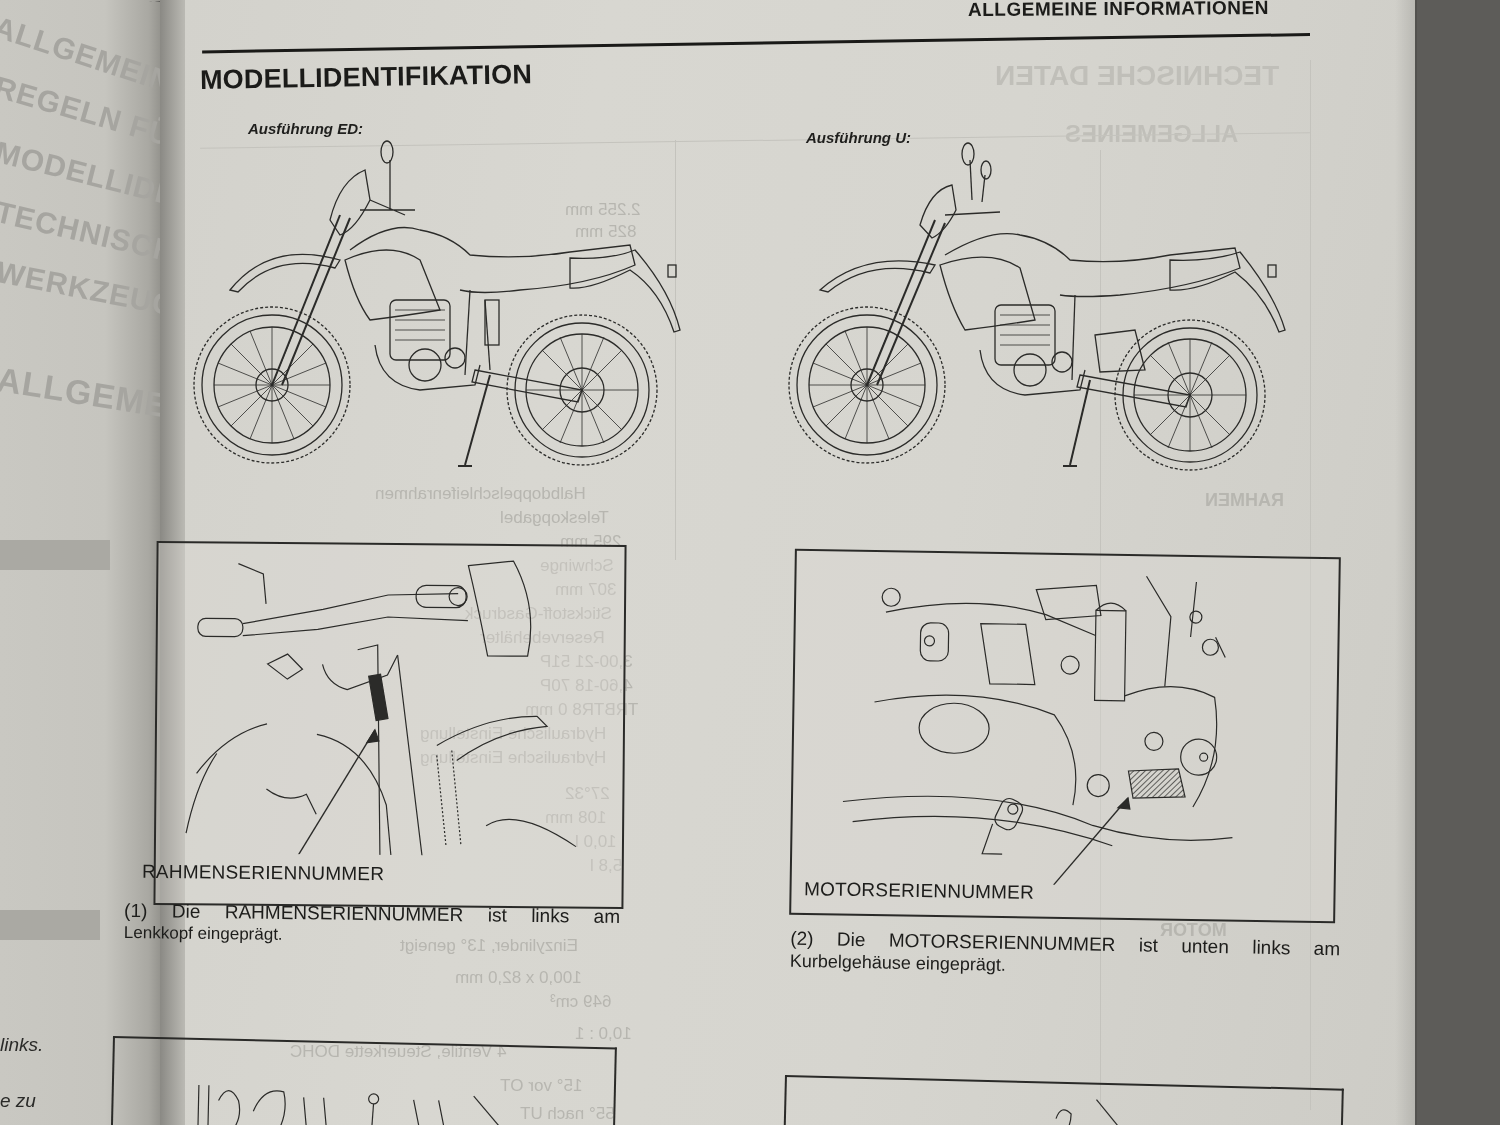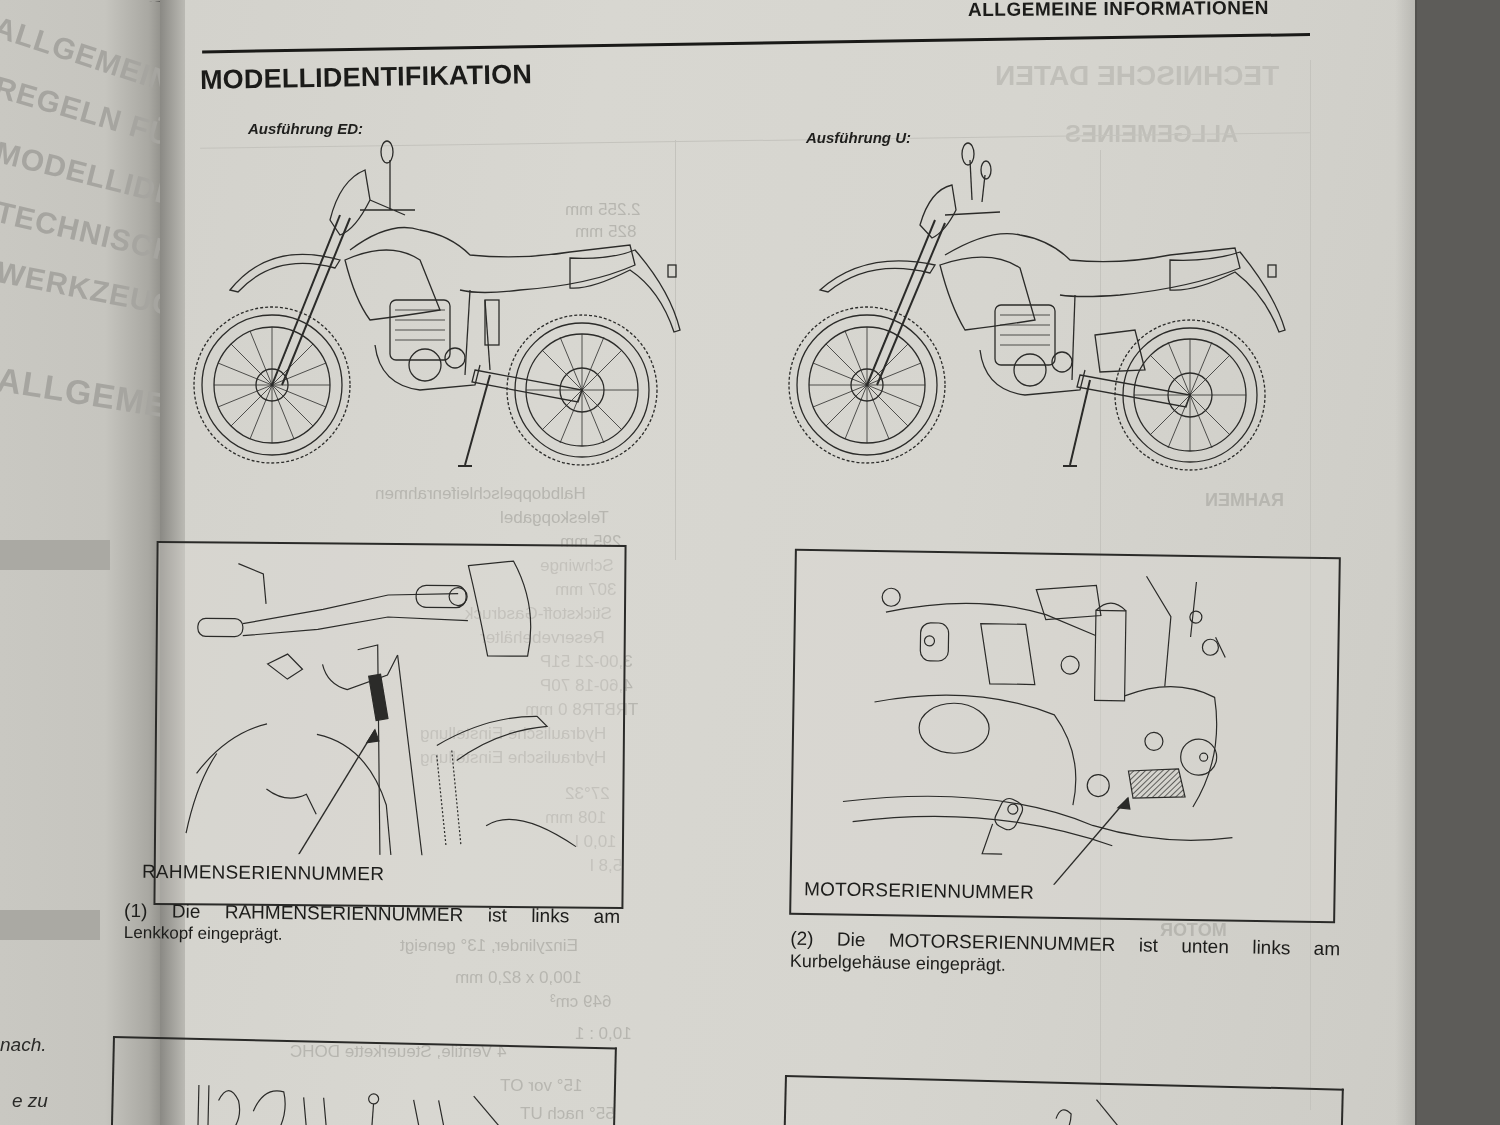--- a/index.html
+++ b/index.html
@@ -82,22 +82,22 @@
 <div class="left-page">
   <div class="edge-curve"></div>
   <div class="ghost" style="top:10px;transform:rotate(18deg);">ALLGEMEINE</div>
   <div class="ghost" style="top:70px;transform:rotate(16deg);">REGELN FÜR</div>
   <div class="ghost" style="top:135px;transform:rotate(14deg);">MODELLIDEN</div>
   <div class="ghost" style="top:195px;transform:rotate(13deg);">TECHNISCHE</div>
   <div class="ghost" style="top:255px;transform:rotate(11deg);">WERKZEUGSM</div>
   <div class="ghost" style="top:360px;font-size:34px;transform:rotate(9deg);">ALLGEMEINE</div>
   <div style="position:absolute;left:0;top:540px;width:110px;height:30px;background:#aaa9a3;"></div>
   <div style="position:absolute;left:0;top:910px;width:100px;height:30px;background:#aaa9a3;"></div>
-  <div class="frag" style="left:0;top:1034px;">nach.</div>
-  <div class="frag" style="left:12px;top:1090px;text-align:right;">e  zu</div>
+  <div class="frag" style="left:0;top:1034px;">links.</div>
+  <div class="frag" style="left:0;top:1090px;text-align:right;">e  zu</div>
 </div>
 <div class="gutter"></div>
 
 <div class="page"></div>
 <div class="page-shadow-right"></div>
 
 <div class="bleed big" style="left:995px;top:60px;">TECHNISCHE DATEN</div>
 <div class="bleed big" style="left:1065px;top:120px;font-size:24px;">ALLGEMEINES</div>
 <div class="bleed" style="left:1205px;top:490px;font-size:18px;font-weight:bold;">RAHMEN</div>
 <div class="bleed" style="left:1160px;top:920px;font-size:18px;font-weight:bold;">MOTOR</div>

